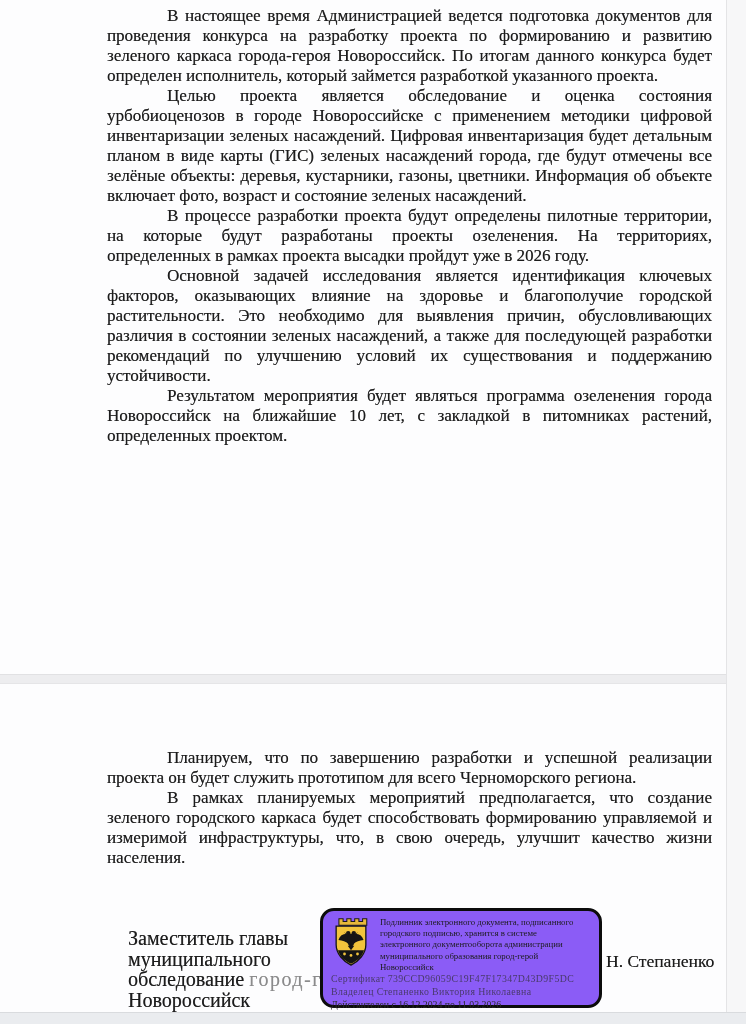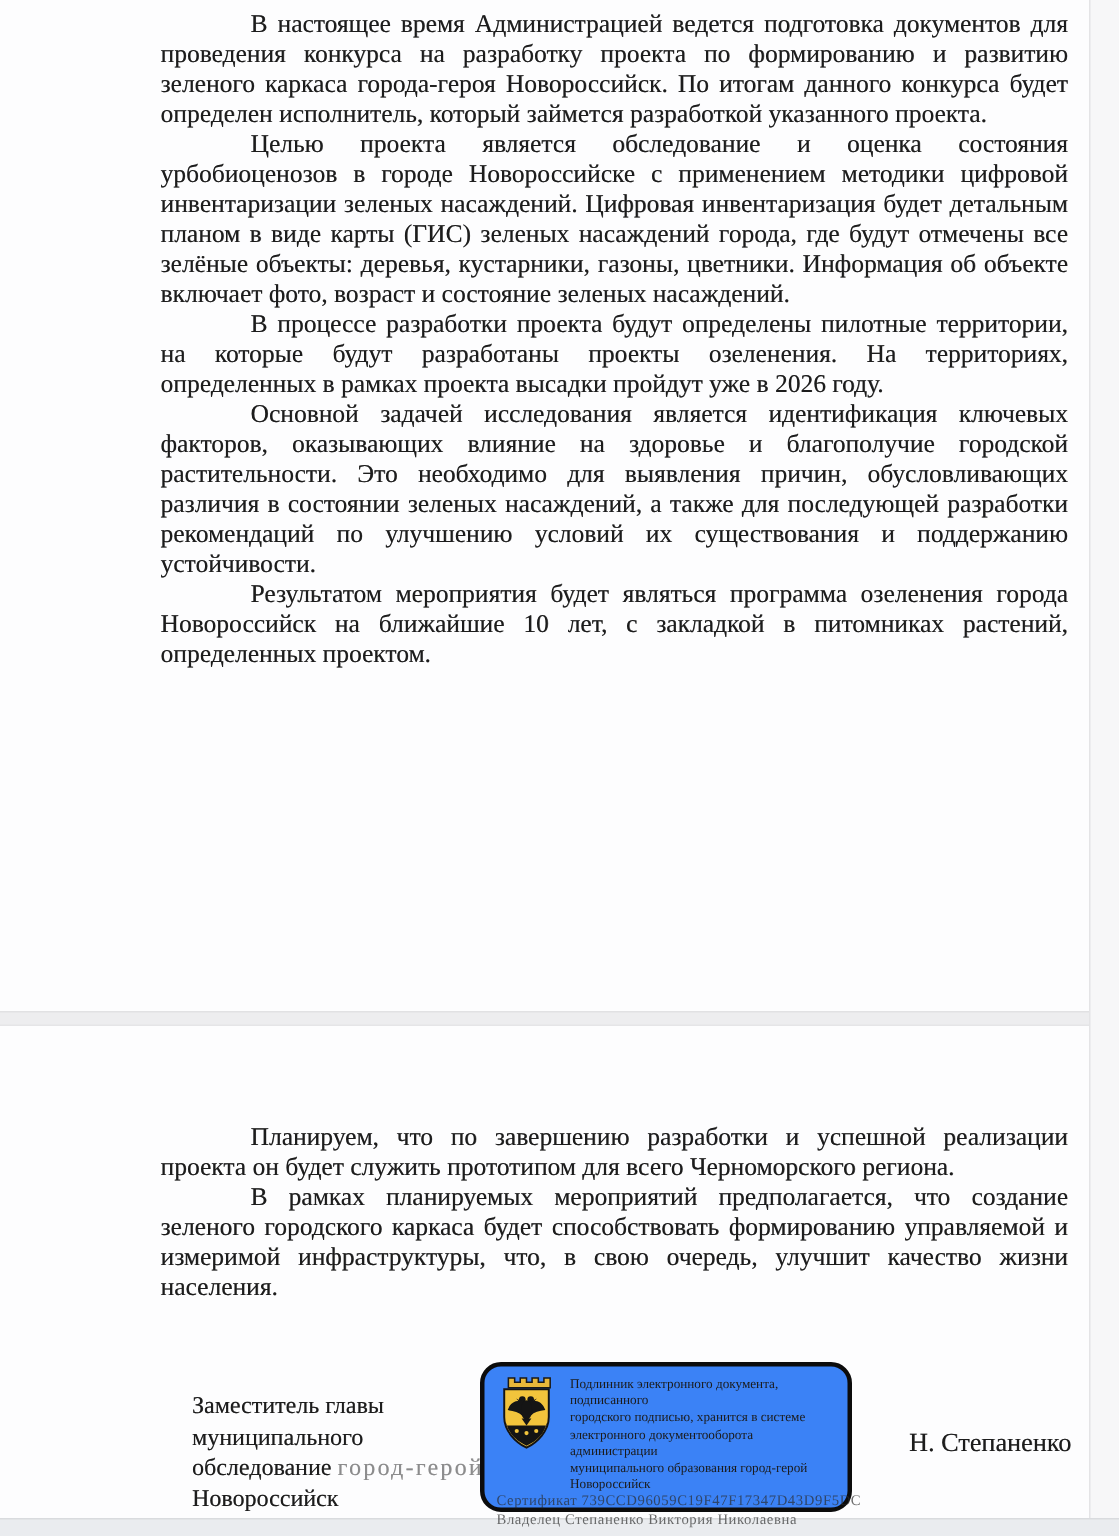--- a/index.html
+++ b/index.html
@@ -31,37 +31,37 @@
     background:#eaecef;border-top:1px solid #d9dbde;
   }
   
   .right-edge{
     position:absolute;top:0;left:726px;width:20px;height:1012px;
     background:#f7f7f8;border-left:1px solid #e4e4e6;
   }
   
   .sig-block{
     position:absolute;left:128px;top:928px;width:235px;
-    font-size:16px;line-height:20.5px;color:#1c1c1c;
+    font-size:20px;line-height:20.5px;color:#1c1c1c;
     text-shadow:0.2px 0 0 rgba(28,28,28,.6);
   }
   .sig-block div{white-space:nowrap;}
   .garbled{
     opacity:.5;filter:blur(.4px);letter-spacing:1.5px;
   }
   .sig-name{
     position:absolute;left:606px;top:951px;
     font-size:17.5px;color:#1c1c1c;white-space:nowrap;
     text-shadow:0.2px 0 0 rgba(28,28,28,.6);
     text-align:center;
   }
   
   .stamp{
-    position:absolute;left:320px;top:908px;width:248px;height:100px;
-    box-sizing:border-box;background:#3b82f6;
+    position:absolute;left:320px;top:908px;width:282px;height:100px;
+    box-sizing:border-box;background:#8b5cf6;
     border:3px solid #0c0c0c;border-radius:14px;
     padding:4px 8px 3px 7px;z-index:3;
   }
   .stamp-top{display:flex;gap:8px;align-items:flex-start;}
   .arms{width:42px;height:52px;flex:0 0 auto;}
   .stamp-header{
     font-size:8.8px;line-height:11.2px;color:#1b1b1b;padding-top:2px;
   }
   .stamp-line{font-size:9.8px;line-height:12.8px;color:#2a2a2a;margin-left:1px;white-space:nowrap;}
   .degraded{opacity:.68;filter:blur(.35px);letter-spacing:.4px;}
@@ -122,19 +122,20 @@
       </svg>
       <div class="stamp-header">
         <div>Подлинник электронного документа, подписанного</div>
         <div>городского подписью, хранится в системе</div>
         <div>электронного документооборота администрации</div>
         <div>муниципального образования город-герой Новороссийск</div>
       </div>
     </div>
     <div class="stamp-line degraded">Сертификат 739CCD96059C19F47F17347D43D9F5DC</div>
     <div class="stamp-line degraded">Владелец Степаненко Виктория Николаевна</div>
+    <div class="stamp-line">Действителен с 16.12.2024 по 11.03.2026</div>
   </div>
 
   <div class="sig-name">Н. Степаненко</div>
 
   <div class="right-edge"></div>
   <div class="bottom-strip"></div>
 </div>
 
 </body></html>

